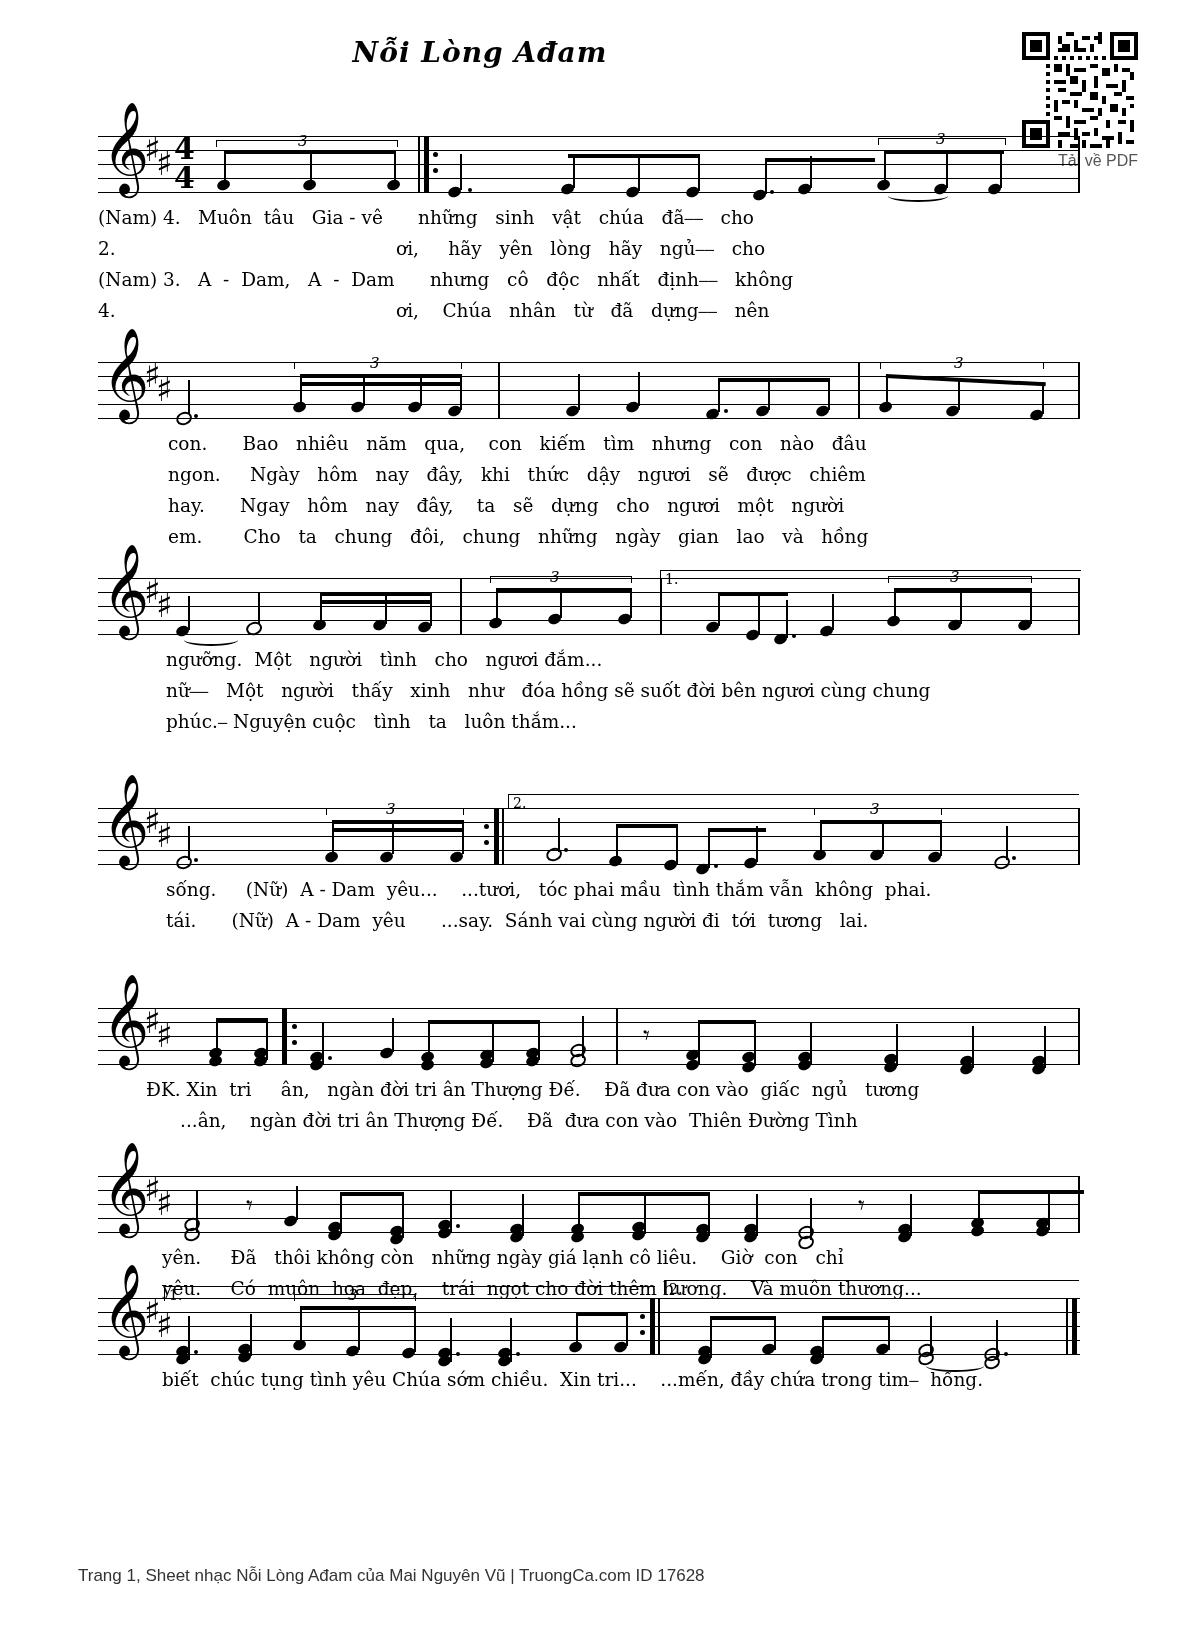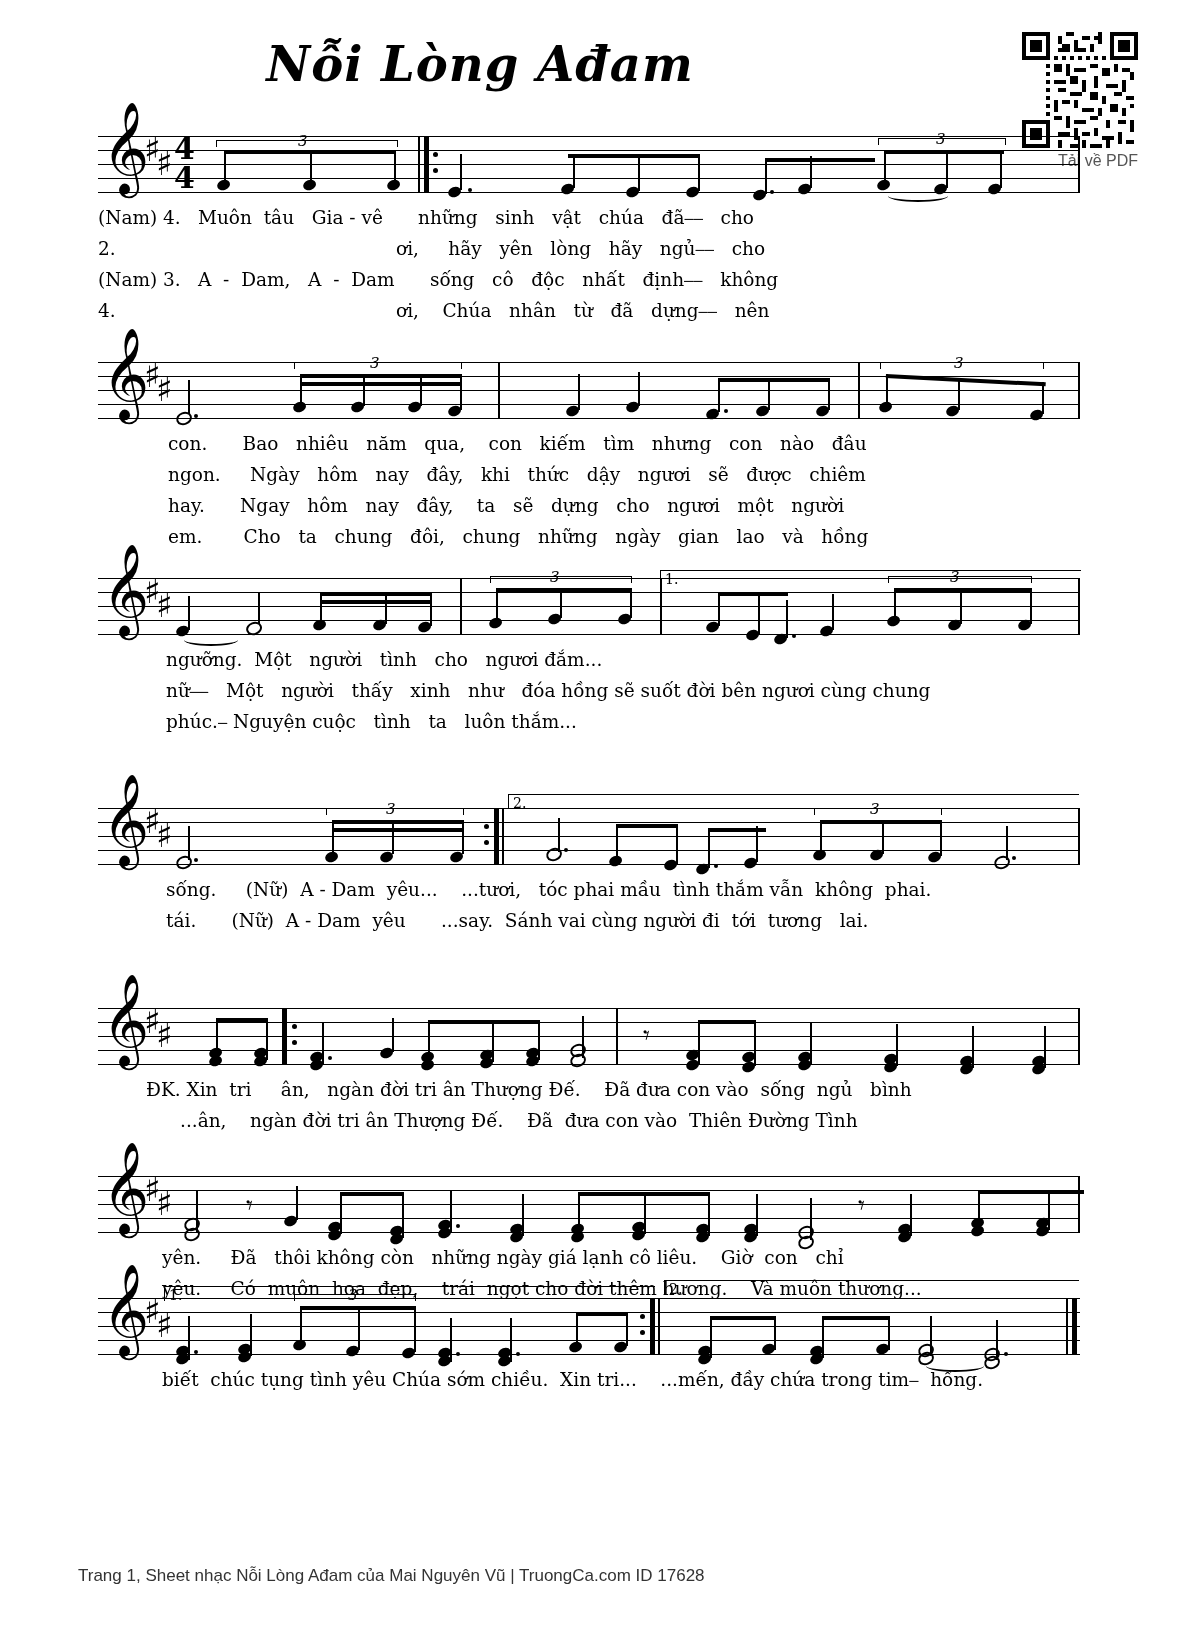--- a/index.html
+++ b/index.html
@@ -25,21 +25,21 @@
   
   .title {
     position: absolute;
     top: 36px;
     left: 0;
     width: 960px;
     text-align: center;
     font-family: "DejaVu Serif", serif;
     font-style: italic;
     font-weight: bold;
-    font-size: 48px;
+    font-size: 28px;
     letter-spacing: 1px;
   }
 
   
   .qr-wrap {
     position: absolute;
     top: 32px;
     right: 62px;
     width: 116px;
     height: 116px;
@@ -418,21 +418,21 @@
       <div class="lyric-line">
         <span class="syl" style="width:100px">(Nam) 4.</span>
         <span class="syl">Muôn  tâu   Gia - vê      những   sinh   vật   chúa   đã⎯⎯   cho</span>
       </div>
       <div class="lyric-line">
         <span class="syl" style="width:100px">2.</span>
         <span class="syl" style="padding-left:198px">ơi,     hãy   yên   lòng   hãy   ngủ⎯⎯   cho</span>
       </div>
       <div class="lyric-line">
         <span class="syl" style="width:100px">(Nam) 3.</span>
-        <span class="syl">A  -  Dam,   A  -  Dam      sống   cô   độc   nhất   định⎯⎯   không</span>
+        <span class="syl">A  -  Dam,   A  -  Dam      nhưng   cô   độc   nhất   định⎯⎯   không</span>
       </div>
       <div class="lyric-line">
         <span class="syl" style="width:100px">4.</span>
         <span class="syl" style="padding-left:198px">ơi,    Chúa   nhân   từ   đã   dựng⎯⎯   nên</span>
       </div>
     </div>
   </div>
 
   <div class="system" style="top:354px">
     <div class="staff">
@@ -742,21 +742,21 @@
 
       <div class="note" style="left:934px; top:56px;"></div>
       <div class="note" style="left:934px; top:64px;"></div>
       <div class="stem" style="left:946px; top:26px; height:42px;"></div>
 
       <div class="barline" style="left:980px;"></div>
     </div>
 
     <div class="lyrics">
       <div class="lyric-line">
-        <span class="syl" style="padding-left:48px">ĐK. Xin  tri     ân,   ngàn đời tri ân Thượng Đế.    Đã đưa con vào  sống  ngủ   bình</span>
+        <span class="syl" style="padding-left:48px">ĐK. Xin  tri     ân,   ngàn đời tri ân Thượng Đế.    Đã đưa con vào  giấc  ngủ   tương</span>
       </div>
       <div class="lyric-line">
         <span class="syl" style="padding-left:82px">...ân,    ngàn đời tri ân Thượng Đế.    Đã  đưa con vào  Thiên Đường Tình</span>
       </div>
     </div>
   </div>
 
   <div class="system" style="top:1168px">
     <div class="staff">
       <div class="line"></div>

